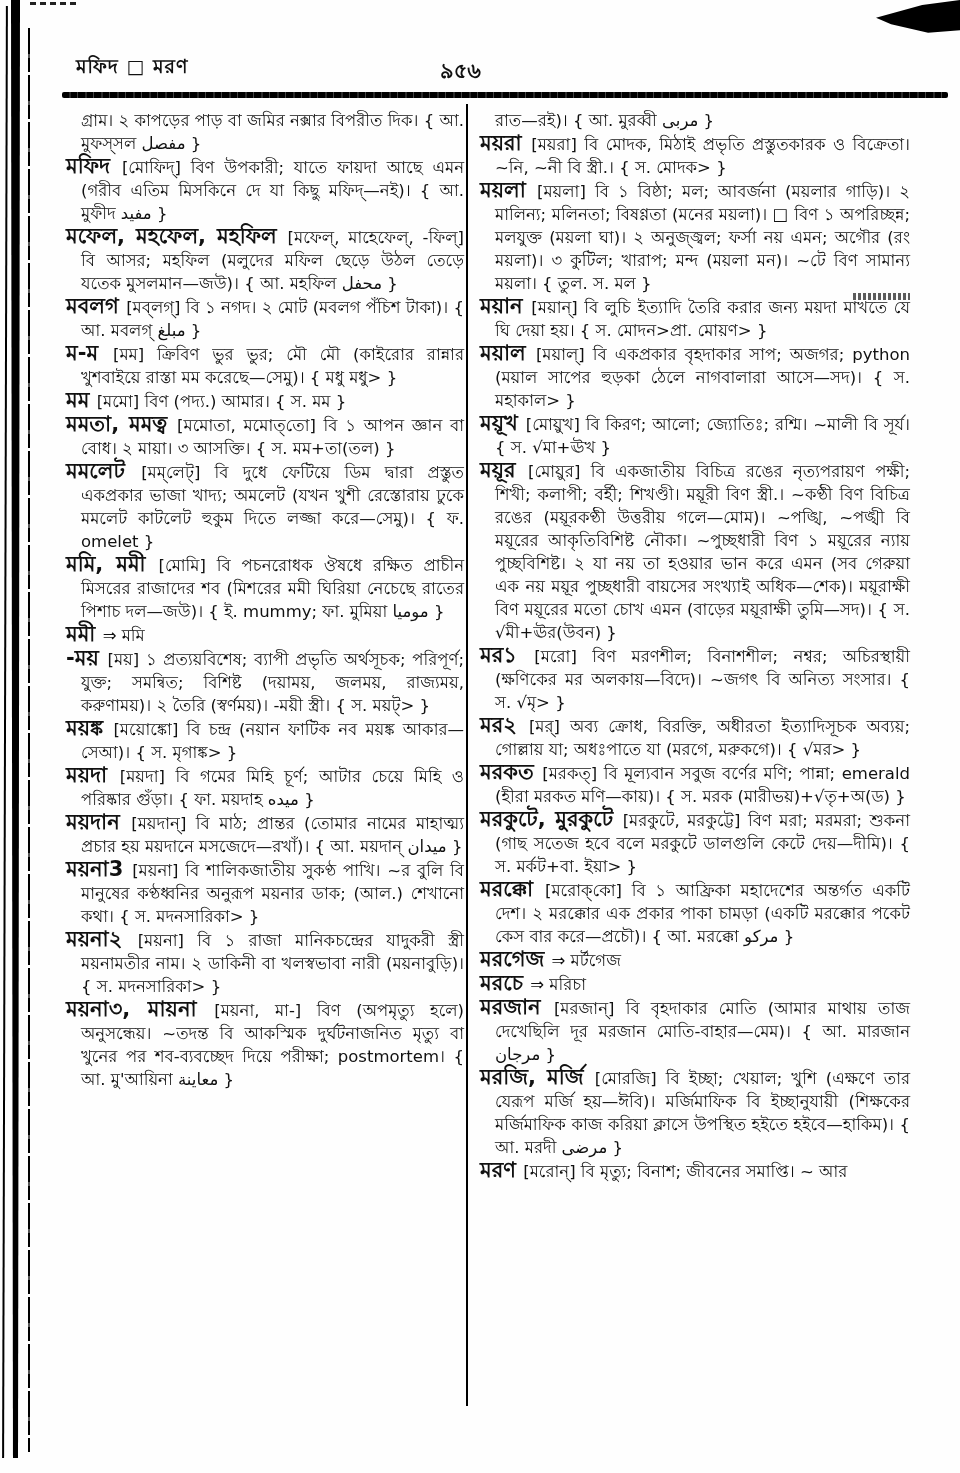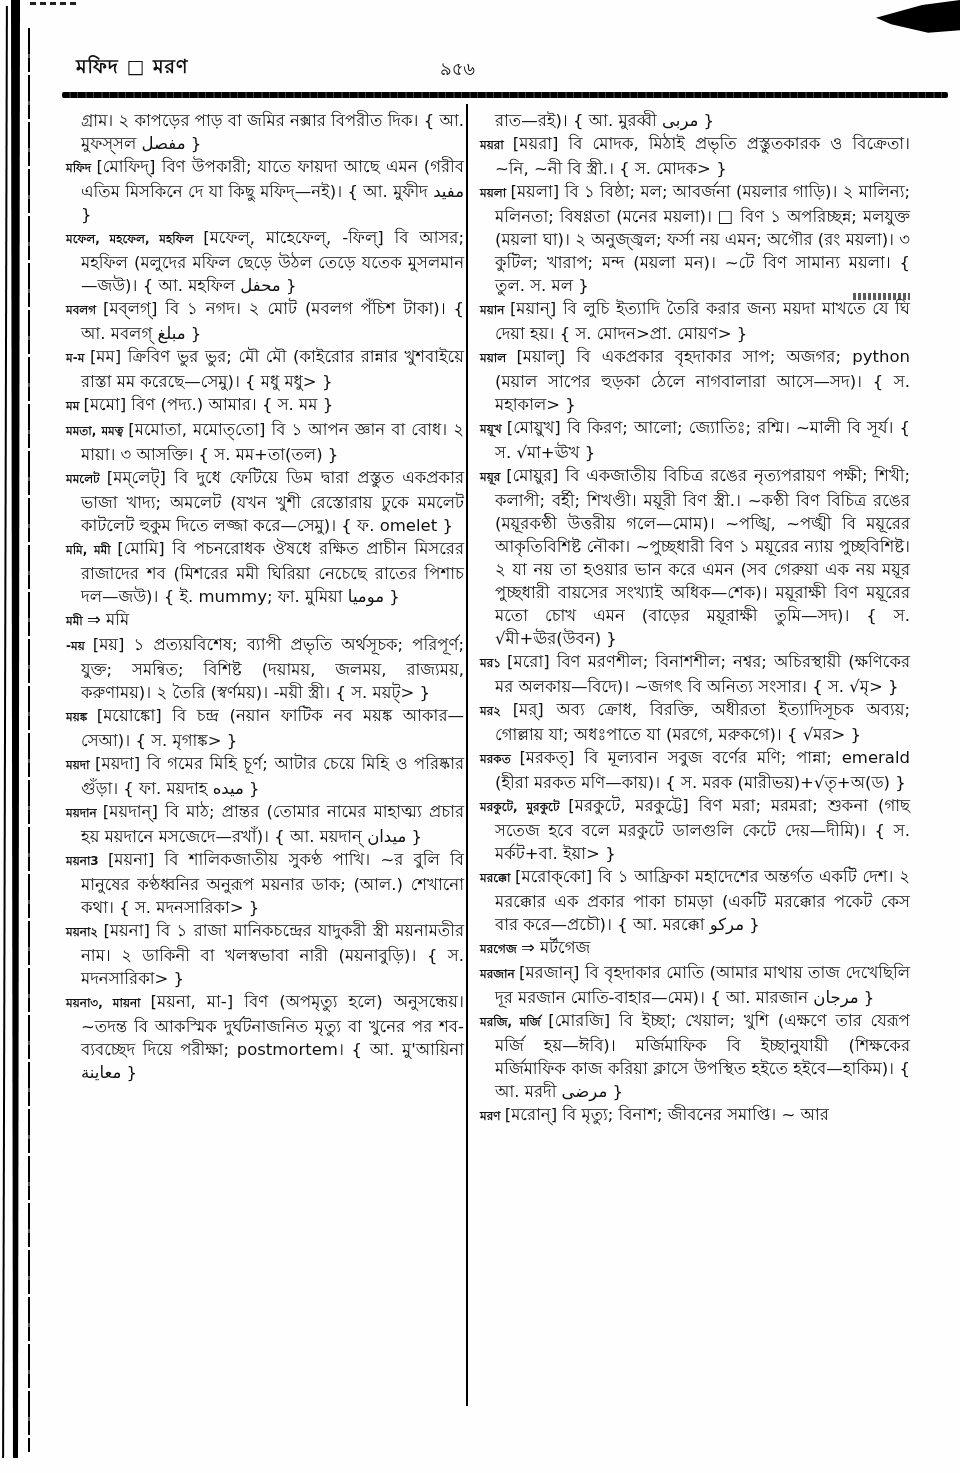--- a/index.html
+++ b/index.html
@@ -49,36 +49,37 @@
     position: absolute; left: 466px; top: 104px; width: 2px; height: 1302px;
     background: #000;
   }
   
   .header-title {
     position: absolute; left: 76px; top: 52px;
     font-size: 19px; font-weight: bold; letter-spacing: 1px;
   }
   .page-number {
     position: absolute; left: 440px; top: 55px;
-    font-size: 18px;
+    font-size: 21px;
+    font-weight: bold;
   }
   
   .columns {
     position: absolute; left: 66px; top: 109px; width: 844px;
     display: flex; gap: 16px;
   }
   .col { width: 398px; }
   .col.right { width: 430px; }
   .entry {
     font-size: 16.5px; line-height: 23px;
     text-align: justify;
     padding-left: 15px; text-indent: -15px;
   }
   .entry.cont { text-indent: 0; }
-  .entry b { font-weight: bold; font-size: 12px; }
+  .entry b { font-weight: bold; font-size: 21px; }
 </style>
 </head>
 <body>
 
 <div class="binding-line-a"></div>
 <div class="binding-line-b"></div>
 <div class="binding-line-c"></div>
 <div class="corner-smudge"></div>
 <div class="top-left-dashes"></div>
 <div class="bleed-fragment"></div>
@@ -115,17 +116,18 @@
       <p class="entry"><b>ময়ান </b>[ময়ান্] বি লুচি ইত্যাদি তৈরি করার জন্য ময়দা মাখতে যে ঘি দেয়া হয়। { স. মোদন&gt;প্রা. মোয়ণ&gt; }</p>
       <p class="entry"><b>ময়াল </b>[ময়াল্] বি একপ্রকার বৃহদাকার সাপ; অজগর; python (ময়াল সাপের হুড়কা ঠেলে নাগবালারা আসে—সদ)। { স. মহাকাল&gt; }</p>
       <p class="entry"><b>ময়ূখ </b>[মোয়ুখ] বি কিরণ; আলো; জ্যোতিঃ; রশ্মি। ~মালী বি সূর্য। { স. √মা+ঊখ }</p>
       <p class="entry"><b>ময়ূর </b>[মোয়ুর] বি একজাতীয় বিচিত্র রঙের নৃত্যপরায়ণ পক্ষী; শিখী; কলাপী; বর্হী; শিখণ্ডী। ময়ূরী বিণ স্ত্রী.। ~কণ্ঠী বিণ বিচিত্র রঙের (ময়ূরকণ্ঠী উত্তরীয় গলে—মোম)। ~পঙ্খি, ~পঙ্খী বি ময়ূরের আকৃতিবিশিষ্ট নৌকা। ~পুচ্ছধারী বিণ ১ ময়ূরের ন্যায় পুচ্ছবিশিষ্ট। ২ যা নয় তা হওয়ার ভান করে এমন (সব গেরুয়া এক নয় ময়ূর পুচ্ছধারী বায়সের সংখ্যাই অধিক—শেক)। ময়ূরাক্ষী বিণ ময়ূরের মতো চোখ এমন (বাড়ের ময়ূরাক্ষী তুমি—সদ)। { স. √মী+ঊর(উবন) }</p>
       <p class="entry"><b>মর১ </b>[মরো] বিণ মরণশীল; বিনাশশীল; নশ্বর; অচিরস্থায়ী (ক্ষণিকের মর অলকায়—বিদে)। ~জগৎ বি অনিত্য সংসার। { স. √মৃ&gt; }</p>
       <p class="entry"><b>মর২ </b>[মর্] অব্য ক্রোধ, বিরক্তি, অধীরতা ইত্যাদিসূচক অব্যয়; গোল্লায় যা; অধঃপাতে যা (মরগে, মরুকগে)। { √মর&gt; }</p>
       <p class="entry"><b>মরকত </b>[মরকত্] বি মূল্যবান সবুজ বর্ণের মণি; পান্না; emerald (হীরা মরকত মণি—কায়)। { স. মরক (মারীভয়)+√তৃ+অ(ড) }</p>
       <p class="entry"><b>মরকুটে, মুরকুটে </b>[মরকুটে, মরকুট্টে] বিণ মরা; মরমরা; শুকনা (গাছ সতেজ হবে বলে মরকুটে ডালগুলি কেটে দেয়—দীমি)। { স. মর্কট+বা. ইয়া&gt; }</p>
       <p class="entry"><b>মরক্কো </b>[মরোক্‌কো] বি ১ আফ্রিকা মহাদেশের অন্তর্গত একটি দেশ। ২ মরক্কোর এক প্রকার পাকা চামড়া (একটি মরক্কোর পকেট কেস বার করে—প্রচৌ)। { আ. মরক্কো مركو }</p>
       <p class="entry"><b>মরগেজ </b>⇒ মর্টগেজ</p>
+      <p class="entry"><b>মরচে </b>⇒ মরিচা</p>
       <p class="entry"><b>মরজান </b>[মরজান্] বি বৃহদাকার মোতি (আমার মাথায় তাজ দেখেছিলি দূর মরজান মোতি-বাহার—মেম)। { আ. মারজান مرجان }</p>
       <p class="entry"><b>মরজি, মর্জি </b>[মোরজি] বি ইচ্ছা; খেয়াল; খুশি (এক্ষণে তার যেরূপ মর্জি হয়—ঈবি)। মর্জিমাফিক বি ইচ্ছানুযায়ী (শিক্ষকের মর্জিমাফিক কাজ করিয়া ক্লাসে উপস্থিত হইতে হইবে—হাকিম)। { আ. মরদী مرضى }</p>
       <p class="entry"><b>মরণ </b>[মরোন্] বি মৃত্যু; বিনাশ; জীবনের সমাপ্তি। ~ আর</p>
     </div>
 </div>
 
 </body></html>

